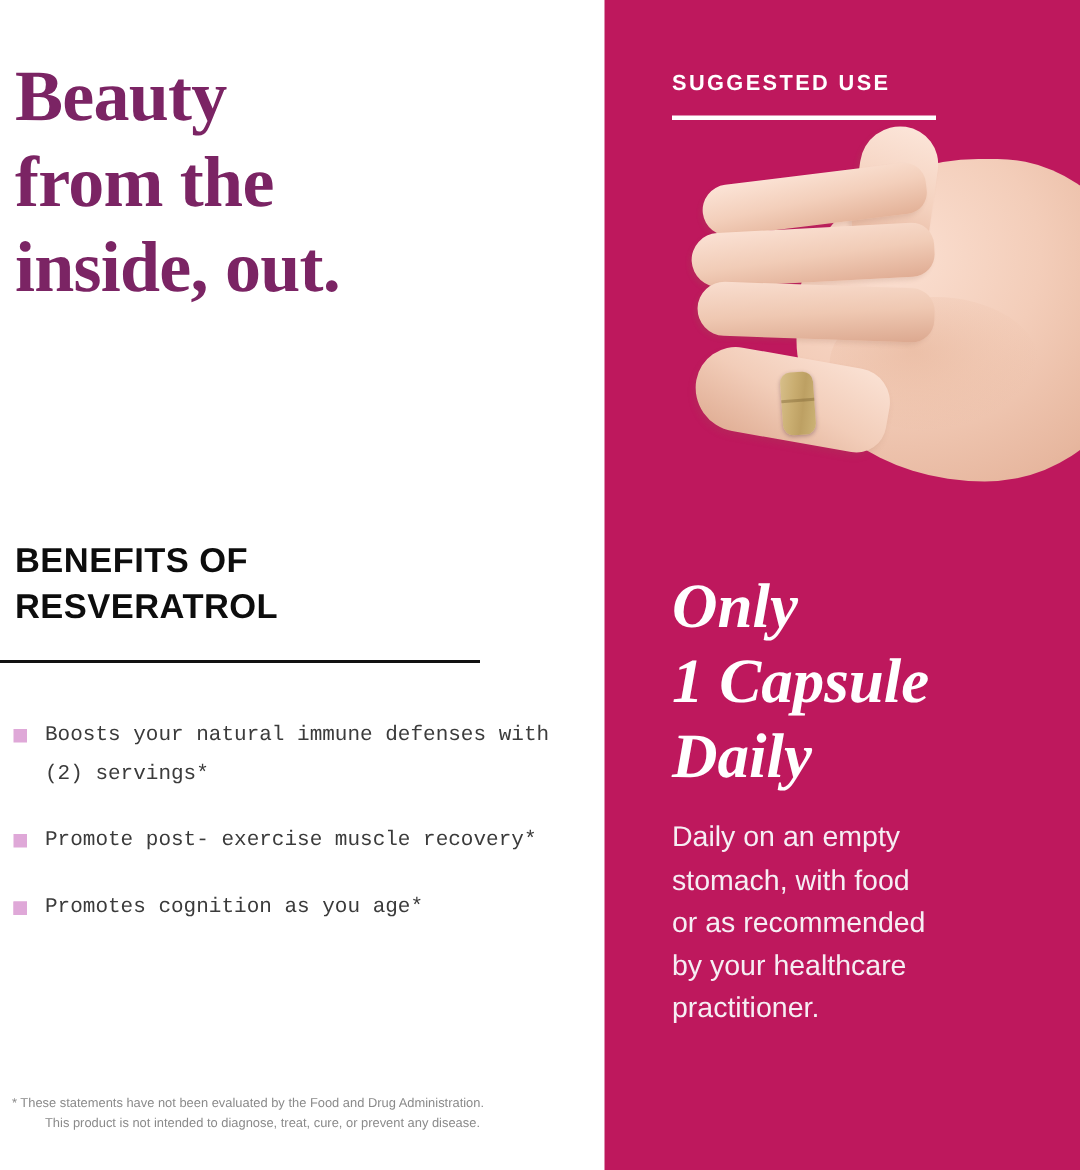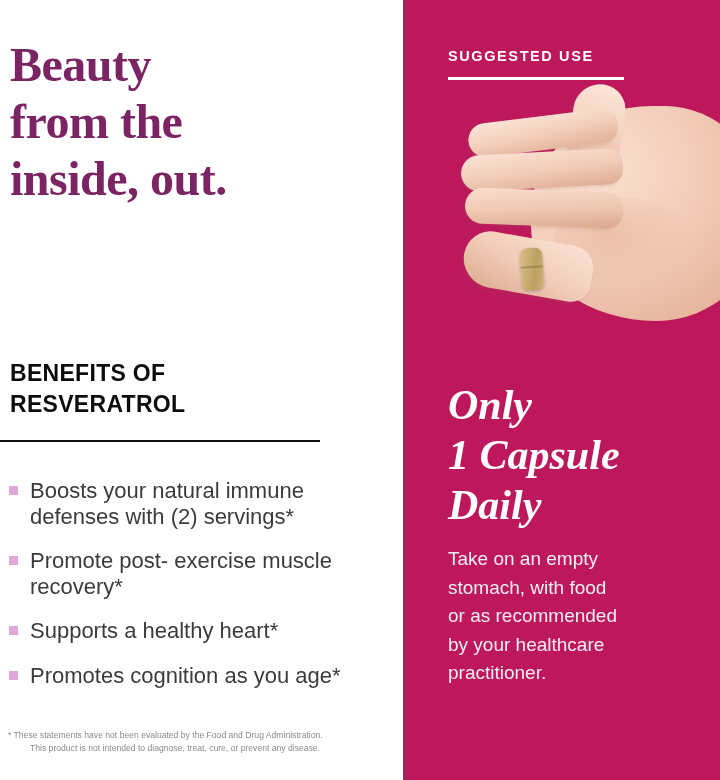--- a/index.html
+++ b/index.html
@@ -54,24 +54,24 @@
   .benefits-list {
     position:absolute;
     left:9px; top:478px;
     width:385px;
     list-style:none;
   }
   .benefit-item {
     position:relative;
     padding-left:21px;
     margin-bottom:19px;
-    font-size:22px;
+    font-size:14px;
     line-height:25.5px;
     color:#3b3b3b;
-    font-family:Liberation Sans, sans-serif;
+    font-family:Liberation Mono, monospace;
   }
   .benefit-item:last-child { margin-bottom:0; }
   .bullet-square {
     position:absolute;
     left:0; top:8px;
     width:9px; height:9px;
     background:#DFA8D8;
   }
 
   .disclaimer {
@@ -235,21 +235,20 @@
       <li class="benefit-item">
         <span class="bullet-square"></span>
         <span>Boosts your natural immune defenses with (2) servings*</span>
       </li>
       <li class="benefit-item">
         <span class="bullet-square"></span>
         <span>Promote post- exercise muscle recovery*</span>
       </li>
       <li class="benefit-item">
         <span class="bullet-square"></span>
-        <span>Supports a healthy heart*</span>
       </li>
       <li class="benefit-item">
         <span class="bullet-square"></span>
         <span>Promotes cognition as you age*</span>
       </li>
     </ul>
 
     <div class="disclaimer">
       <span class="dl-line">* These statements have not been evaluated by the Food and Drug Administration.</span>
       <span class="dl-line indent">This product is not intended to diagnose, treat, cure, or prevent any disease.</span>
@@ -273,21 +272,21 @@
       <div class="capsule"></div>
     </div>
 
     <div class="only-headline">
       <span class="oh-line">Only</span>
       <span class="oh-line">1 Capsule</span>
       <span class="oh-line">Daily</span>
     </div>
 
     <div class="take-text">
-      <span class="tt-line">Take on an empty</span>
+      <span class="tt-line">Daily on an empty</span>
       <span class="tt-line">stomach, with food</span>
       <span class="tt-line">or as recommended</span>
       <span class="tt-line">by your healthcare</span>
       <span class="tt-line">practitioner.</span>
     </div>
 
   </div>
 
 </div>
 

